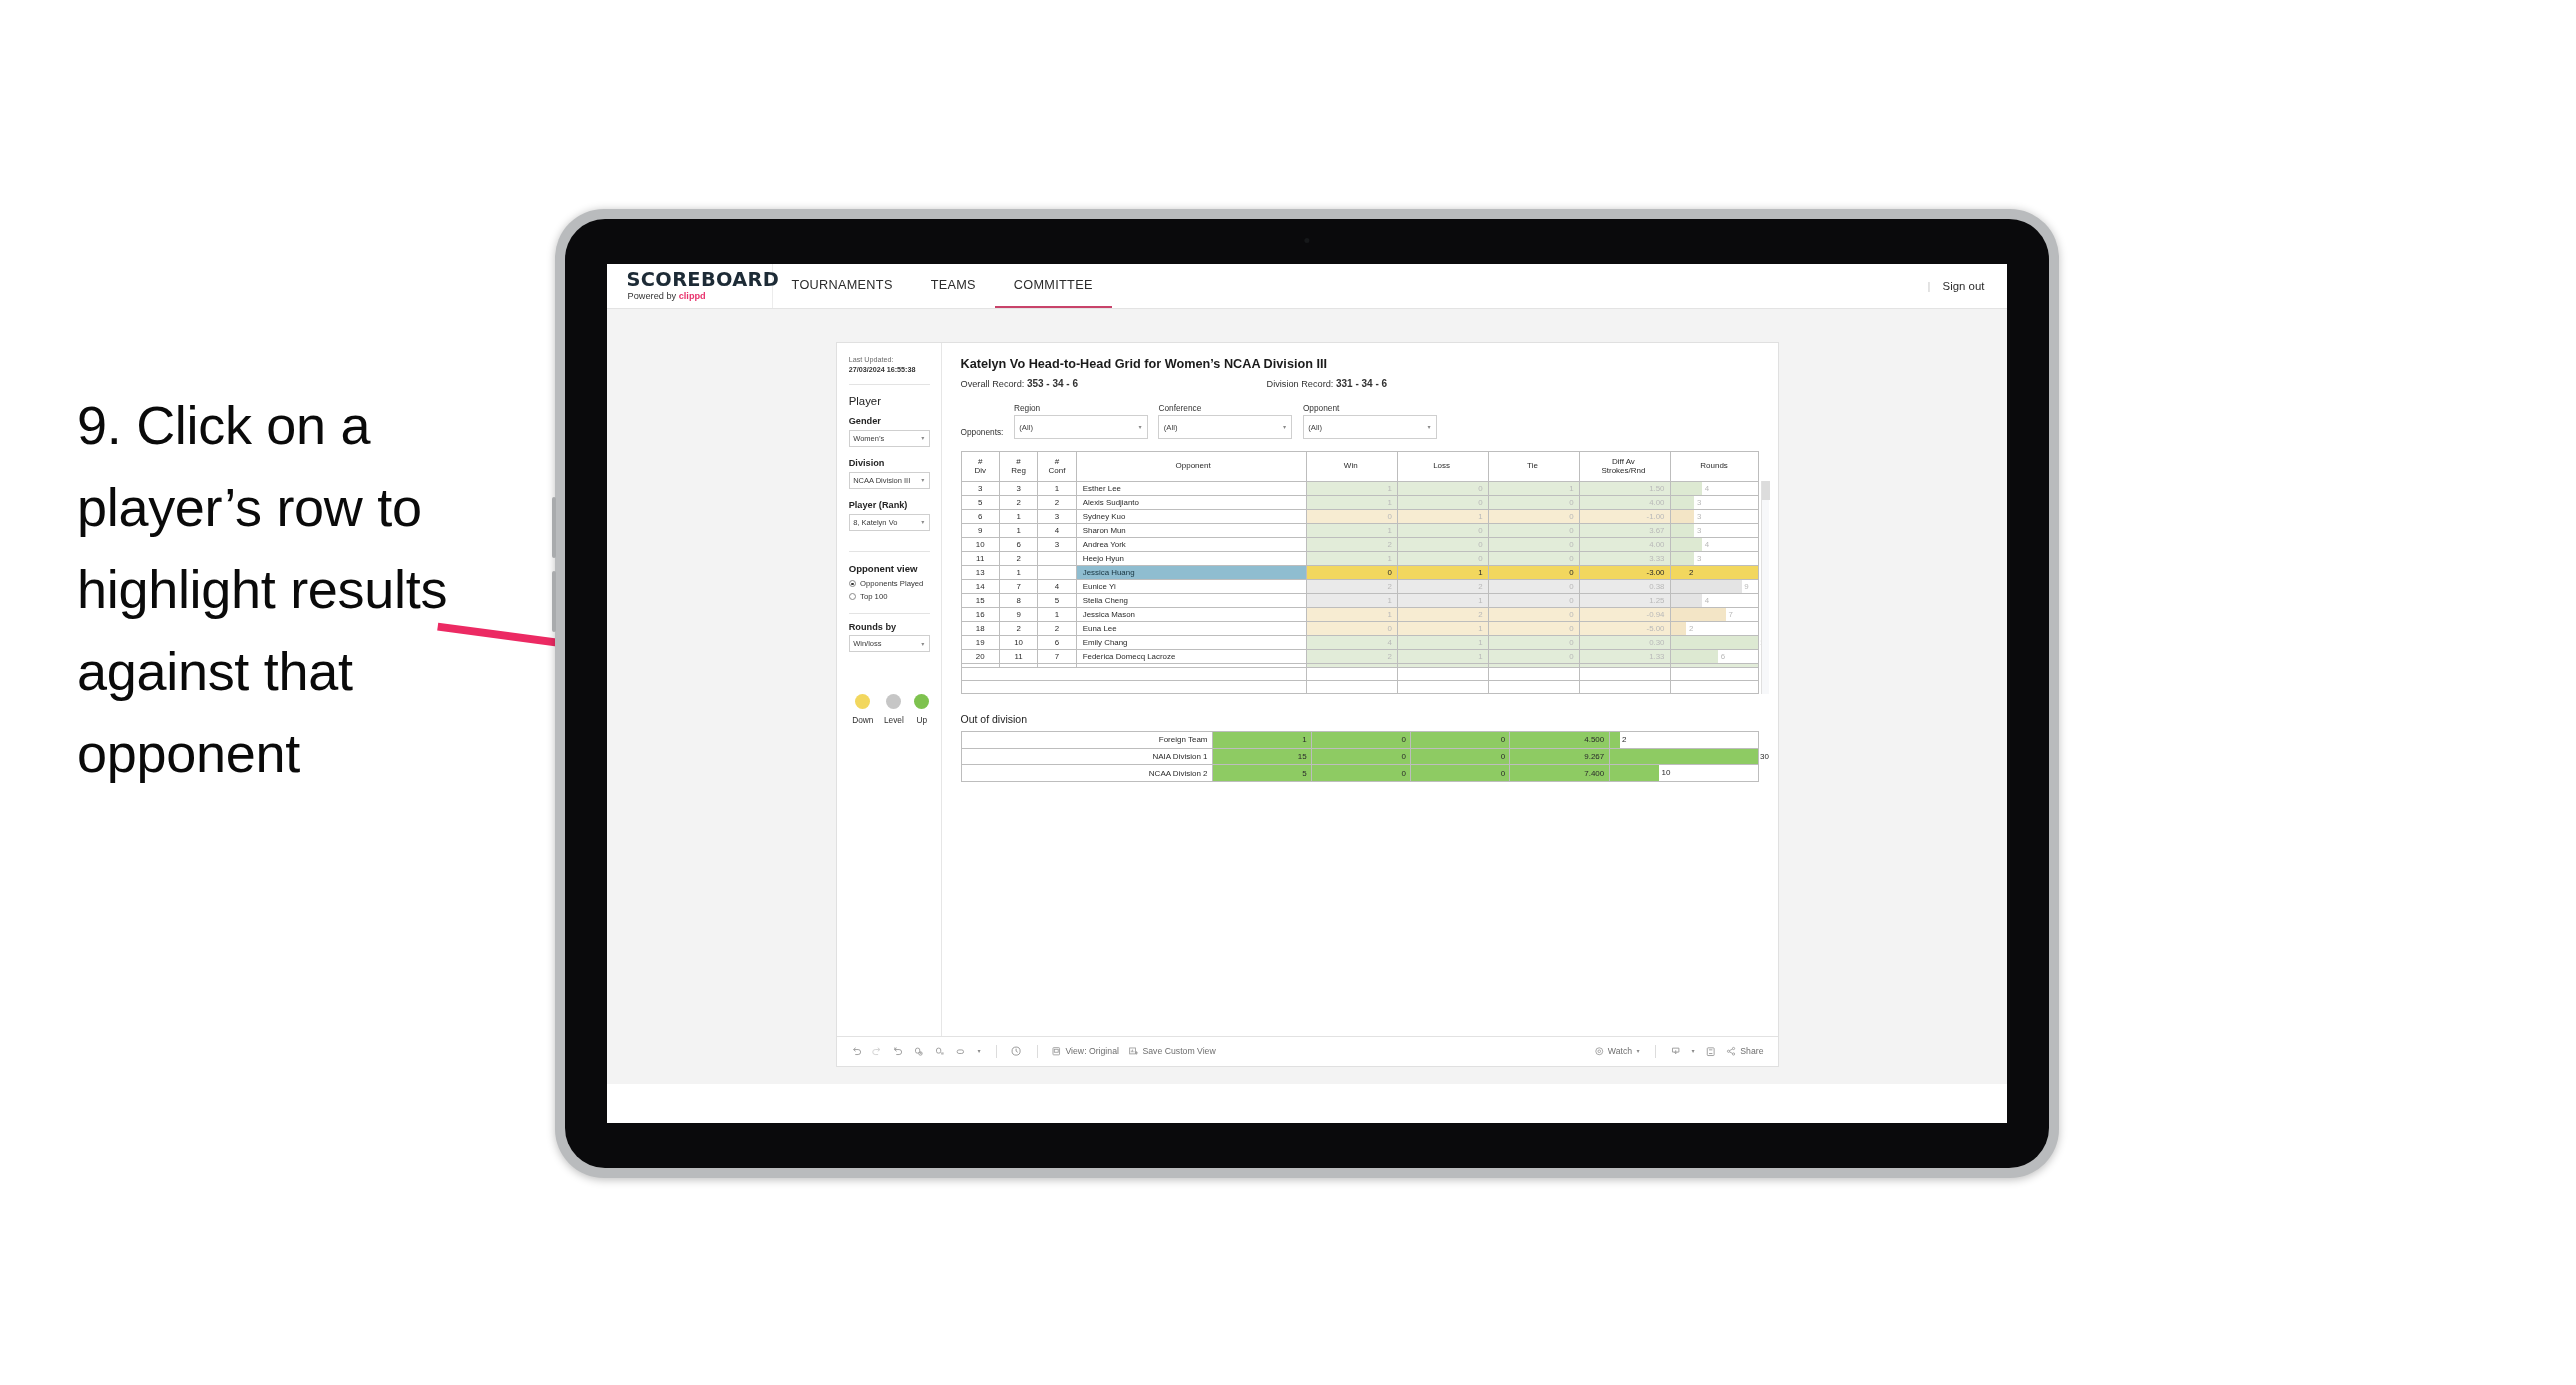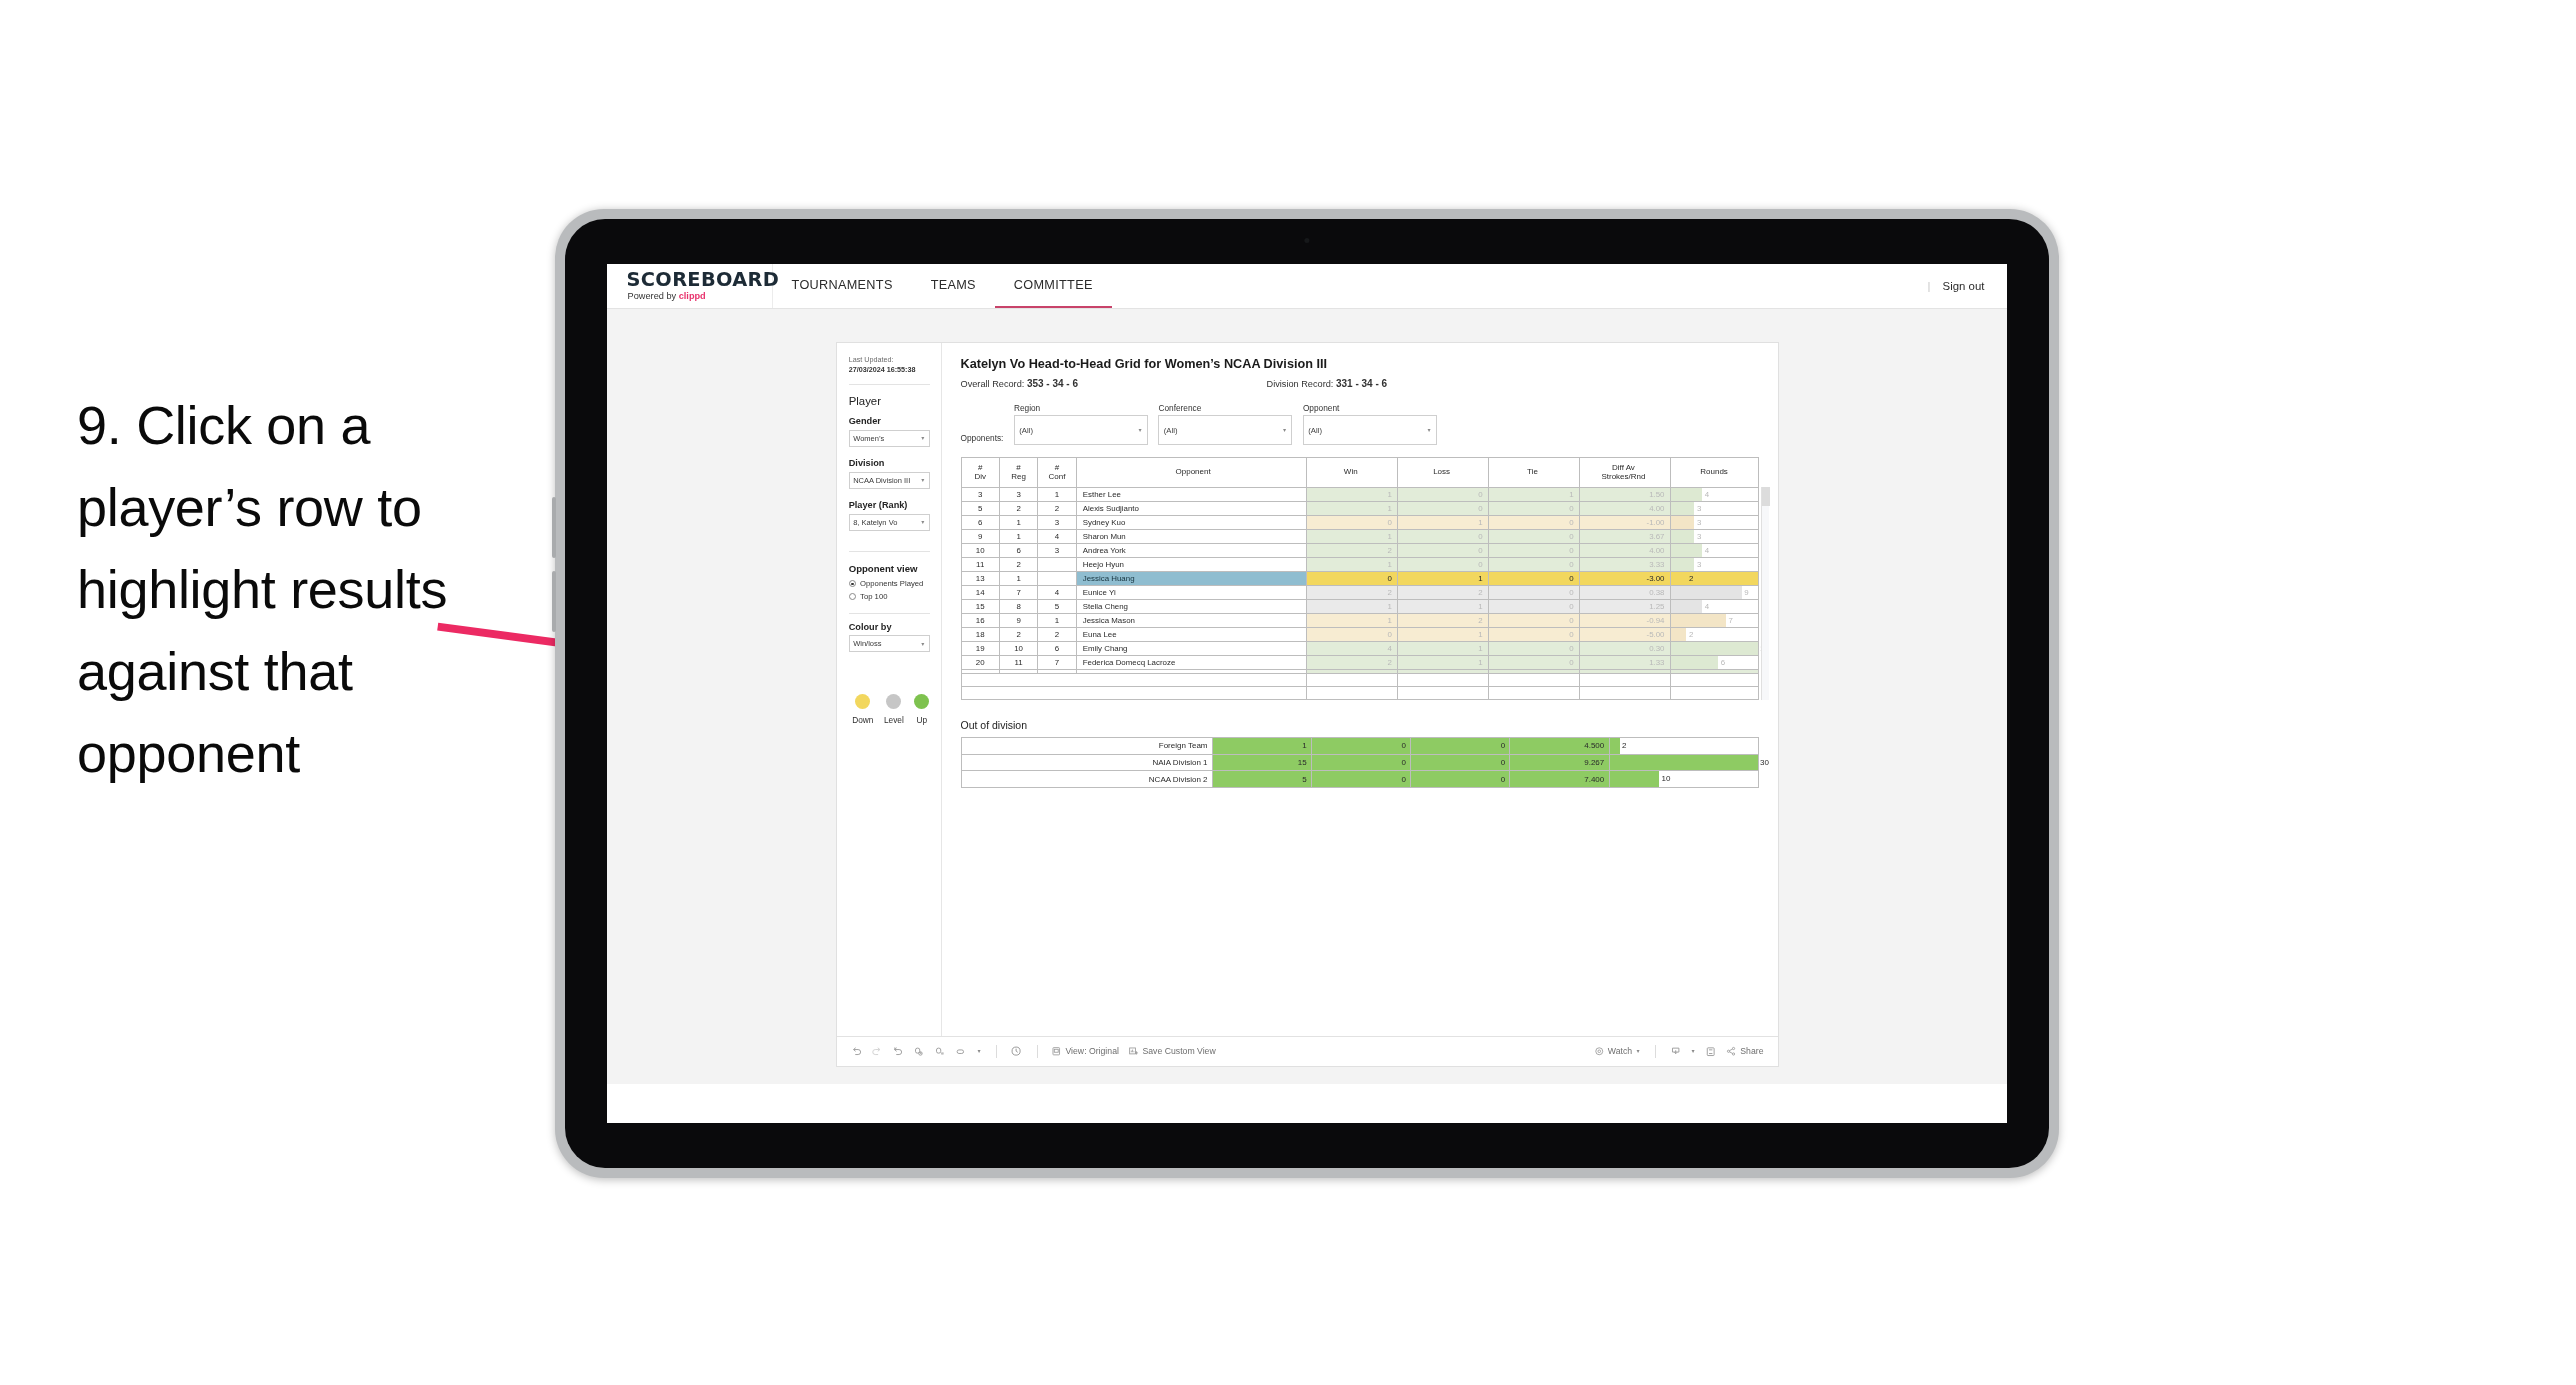--- a/index.html
+++ b/index.html
@@ -146,21 +146,21 @@
   .view-title { font-size:12.7px; font-weight:bold; color:#1b1b1b; margin-bottom:7px; }
   .records { display:flex; font-size:9.2px; color:#333; margin-bottom:14px; }
   .records .rec1 { width:306px; }
   .records b { font-weight:bold; font-size:10px; }
 
   .filters { display:flex; align-items:flex-end; gap:10.5px; margin-bottom:11.4px; }
   .filters-lbl { font-size:8.3px; color:#333; padding-bottom:2.6px; }
   .filter-grp { width:134px; }
   .filter-grp .fl { font-size:8.3px; color:#333; margin-bottom:2.6px; }
   .filter-sel {
-    height:30px; border:0.9px solid #cfcfcf; background:#fff;
+    height:24px; border:0.9px solid #cfcfcf; background:#fff;
     display:flex; align-items:center; justify-content:space-between;
     padding:0 4.4px; font-size:7.7px; color:#3c3c3c; cursor:pointer;
   }
 
   
   table.grid { border-collapse:collapse; width:100%; table-layout:fixed; }
   table.grid th, table.grid td {
     border:0.9px solid #bdbdbd; font-size:7.9px; color:#2a2a2a;
     padding:0 2.6px; height:13px; font-weight:normal;
   }
@@ -287,21 +287,21 @@
                 <span class="radio on"></span>
                 <span>Opponents Played</span>
               </div>
               <div class="radio-row">
                 <span class="radio"></span>
                 <span>Top 100</span>
               </div>
 
               <div class="divider"></div>
 
-              <div class="fld-label">Colour by</div>
+              <div class="fld-label">Rounds by</div>
               <div class="select">
                 <span>Win/loss</span>
                 <span class="caret">▼</span>
               </div>
 
               <div class="legend">
                 <div class="legend-col">
                   <span class="dot" style="background:#f2d75e"></span>
                   <span class="legend-lbl">Down</span>
                 </div>

